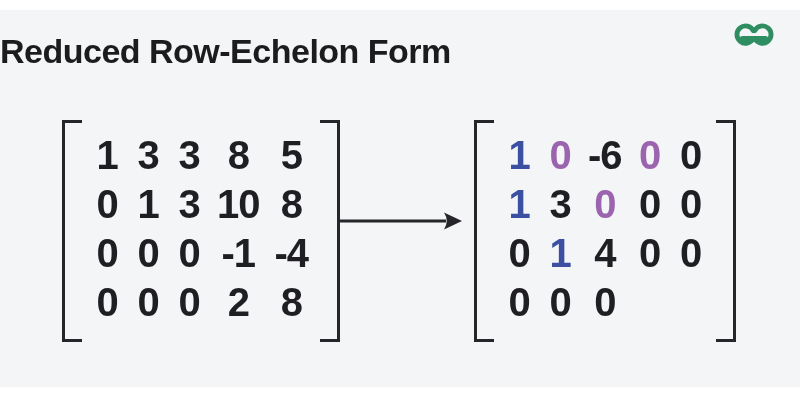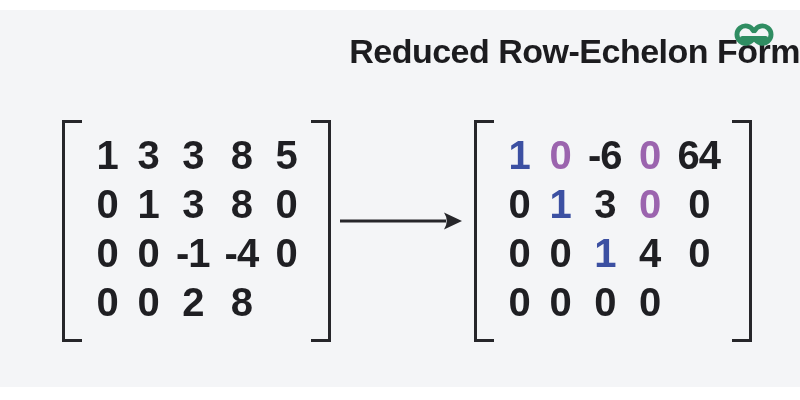--- a/index.html
+++ b/index.html
@@ -7,21 +7,21 @@
     width:800px;height:400px;position:relative;overflow:hidden;
     background:#ffffff;
     font-family:"Liberation Sans","DejaVu Sans",sans-serif;
   }
   .panel{
     position:absolute;left:0;right:0;top:10px;bottom:13px;
     background:#f4f5f7;
   }
   .page-title{
     position:absolute;left:0;right:0;top:32px;margin:0;
-    text-align:right;
+    text-align:left;
     font-size:34px;font-weight:800;letter-spacing:-0.5px;
     color:#1c1c1f;
   }
   .logo{
     position:absolute;top:20px;right:22px;width:48px;height:34px;
   }
   .matrix{
     position:absolute;top:120px;height:222px;
     display:flex;align-items:stretch;
   }
@@ -79,20 +79,21 @@
   <div class="bracket bracket-left"></div>
   <div class="grid">
     <span class="cell" data-color="black">1</span>
     <span class="cell" data-color="black">3</span>
     <span class="cell" data-color="black">3</span>
     <span class="cell" data-color="black">8</span>
     <span class="cell" data-color="black">5</span>
     <span class="cell" data-color="black">0</span>
     <span class="cell" data-color="black">1</span>
     <span class="cell" data-color="black">3</span>
+    <span class="cell" data-color="black">10</span>
     <span class="cell" data-color="black">8</span>
     <span class="cell" data-color="black">0</span>
     <span class="cell" data-color="black">0</span>
     <span class="cell" data-color="black">0</span>
     <span class="cell" data-color="black">-1</span>
     <span class="cell" data-color="black">-4</span>
     <span class="cell" data-color="black">0</span>
     <span class="cell" data-color="black">0</span>
     <span class="cell" data-color="black">0</span>
     <span class="cell" data-color="black">2</span>
@@ -106,21 +107,20 @@
   <path d="M106 4.5 L124 13 L106 21.5 Q111.5 13 106 4.5 Z" fill="#26262a"></path>
 </svg>
 
 <div class="matrix m-right">
   <div class="bracket bracket-left"></div>
   <div class="grid">
     <span class="cell" data-color="blue">1</span>
     <span class="cell" data-color="purple">0</span>
     <span class="cell" data-color="black">-6</span>
     <span class="cell" data-color="purple">0</span>
-    <span class="cell" data-color="black">64</span>
     <span class="cell" data-color="black">0</span>
     <span class="cell" data-color="blue">1</span>
     <span class="cell" data-color="black">3</span>
     <span class="cell" data-color="purple">0</span>
     <span class="cell" data-color="black">0</span>
     <span class="cell" data-color="black">0</span>
     <span class="cell" data-color="black">0</span>
     <span class="cell" data-color="blue">1</span>
     <span class="cell" data-color="black">4</span>
     <span class="cell" data-color="black">0</span>

